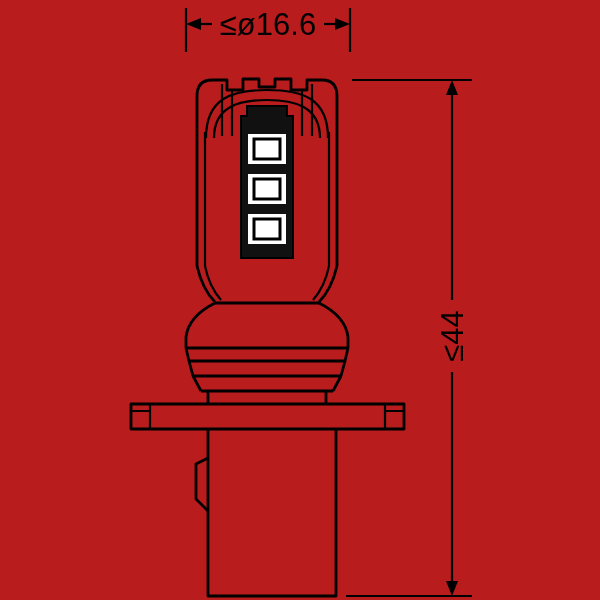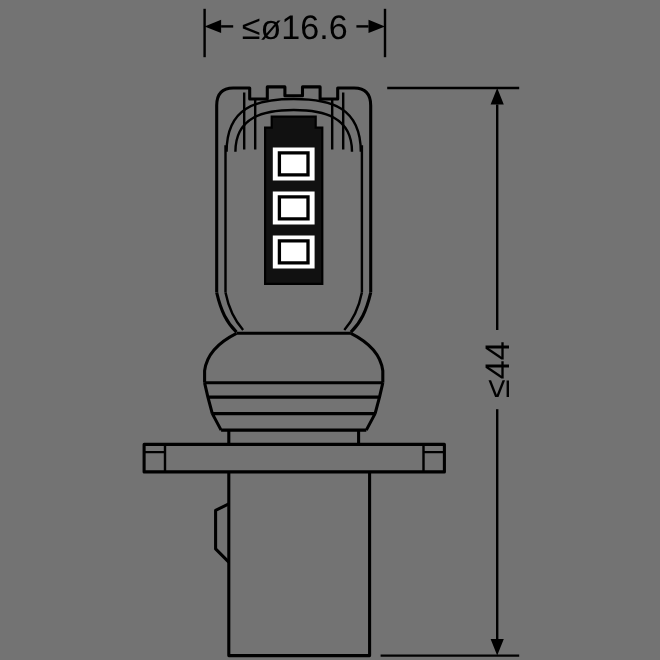--- a/index.html
+++ b/index.html
@@ -1,20 +1,20 @@
 <!DOCTYPE html>
 <html><head>
 <meta charset="utf-8">
 <style>
   html, body { margin: 0; padding: 0; background: #ffffff; }
   .canvas {
     position: relative;
     width: 600px;
     height: 600px;
-    background: #737373;
+    background: #b91c1c;
     overflow: hidden;
     font-family: "Liberation Sans", sans-serif;
   }
   svg { display: block; }
   .outline {
     stroke: #000000;
     fill: none;
     stroke-width: 2.8;
     stroke-linejoin: round;
     stroke-linecap: butt;

